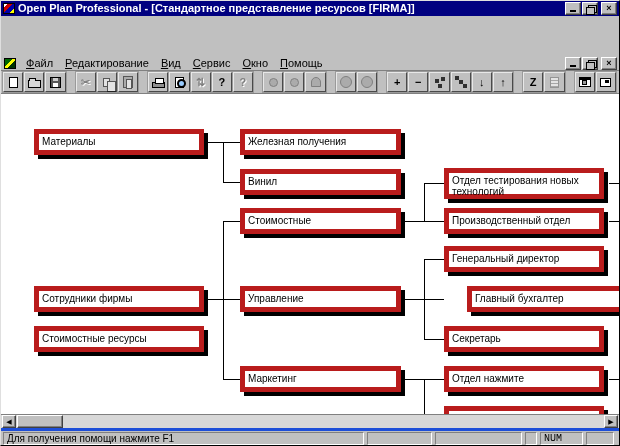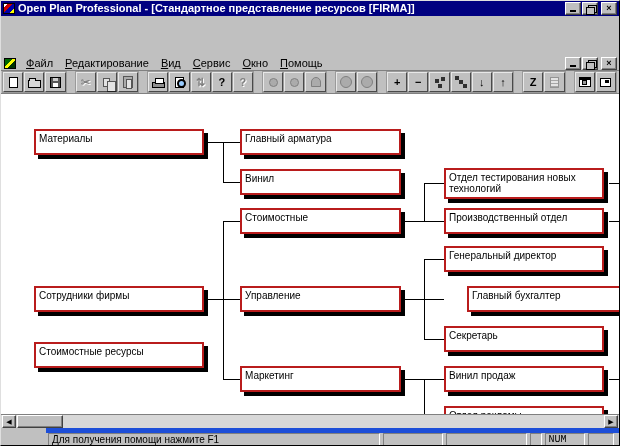--- a/index.html
+++ b/index.html
@@ -52,32 +52,32 @@
   .i-dots{width:4px;height:4px;background:#303030;box-shadow:6px -2px 0 #303030,3px 5px 0 #303030;margin:-3px 0 0 -4px;}
   .i-stairs{width:4px;height:4px;background:#303030;box-shadow:4px 4px 0 #303030,-4px -4px 0 #303030;}
   .i-notes{width:9px;height:11px;border:1px solid #707070;background:repeating-linear-gradient(#fff 0 2px,#909090 2px 3px);}
   .i-winfit{width:12px;height:10px;border:1px solid #000;background:#fff;}
   .i-winfit::before{content:"";position:absolute;top:0;left:0;right:0;height:2px;background:#000;}
   .i-winfit::after{content:"";position:absolute;bottom:1px;left:2px;width:3px;height:3px;background:#9a9a9a;border:1px solid #000;}
   .i-winmax{width:11px;height:9px;border:1px solid #000;background:#fff;}
   .i-winmax::after{content:"";position:absolute;top:1px;right:1px;width:4px;height:3px;background:#000;}
   
   .canvas{flex:1;background:#fff;position:relative;overflow:hidden;}
-  .node{position:absolute;background:#fff;border:2px solid #b91c1c;box-shadow:4px 4px 0 #000;
+  .node{position:absolute;background:#fff;border:5px solid #b91c1c;box-shadow:4px 4px 0 #000;
     font-size:10px;line-height:11px;padding:2px 3px;color:#000;}
   .line{position:absolute;background:#000;}
   
   .hscroll{height:14px;flex:0 0 14px;background:#d8d8d8;position:relative;border-top:1px solid #808080;}
   .sbtn{position:absolute;top:0;width:14px;height:13px;background:#c0c0c0;border:1px solid;border-color:#fff #404040 #404040 #fff;
     box-shadow:inset -1px -1px 0 #808080;display:flex;align-items:center;justify-content:center;font-size:7px;color:#000;}
   .sbtn.left{left:1px;}
   .sbtn.right{right:1px;}
   .sthumb{position:absolute;top:0;left:16px;width:46px;height:13px;background:#c0c0c0;border:1px solid;border-color:#fff #404040 #404040 #fff;box-shadow:inset -1px -1px 0 #808080;}
   
-  .statusbar{height:17px;flex:0 0 17px;display:flex;align-items:center;padding:1px 2px;border-top:5px solid #1d4ed8;margin-left:45px;}
+  .statusbar{height:17px;flex:0 0 17px;display:flex;padding:1px 2px;border-top:3px solid #1d4ed8;}
   .spanel{height:13px;border:1px solid;border-color:#808080 #fff #fff #808080;background:#c0c0c0;
     font-size:10px;line-height:11px;padding:0 3px;margin-right:3px;white-space:nowrap;overflow:hidden;color:#000;}
 </style>
 </head>
 <body>
 
 <div class="window">
 
   <div class="titlebar">
     <div class="appicon"></div>
@@ -216,33 +216,33 @@
       <div class="line" style="left: 423px; top: 165px; width: 20px; height: 1px;"></div>
       <div class="line" style="left: 423px; top: 245px; width: 20px; height: 1px;"></div>
       <div class="line" style="left: 400px; top: 285px; width: 43px; height: 1px;"></div>
       <div class="line" style="left: 423px; top: 285px; width: 1px; height: 40px;"></div>
       <div class="line" style="left: 423px; top: 325px; width: 20px; height: 1px;"></div>
       <div class="line" style="left: 608px; top: 89px; width: 12px; height: 1px;"></div>
       <div class="line" style="left: 608px; top: 127px; width: 12px; height: 1px;"></div>
       <div class="line" style="left: 608px; top: 285px; width: 12px; height: 1px;"></div>
       <div class="line" style="left: 608px; top: 325px; width: 12px; height: 1px;"></div>
       <div class="node" style="left: 33px; top: 35px; width: 170px; height: 26px;">Материалы</div>
-      <div class="node" style="left: 239px; top: 35px; width: 161px; height: 26px;">Главный арматура</div>
+      <div class="node" style="left: 239px; top: 35px; width: 161px; height: 26px;">Железная получения</div>
       <div class="node" style="left: 239px; top: 75px; width: 161px; height: 26px;">Винил</div>
       <div class="node" style="left: 239px; top: 114px; width: 161px; height: 26px;">Стоимостные</div>
       <div class="node" style="left: 239px; top: 192px; width: 161px; height: 26px;">Управление</div>
       <div class="node" style="left: 239px; top: 272px; width: 161px; height: 26px;">Маркетинг</div>
       <div class="node" style="left: 33px; top: 192px; width: 170px; height: 26px;">Сотрудники фирмы</div>
-      <div class="node" style="left: 33px; top: 248px; width: 170px; height: 26px;">Стоимостные ресурсы</div>
+      <div class="node" style="left: 33px; top: 232px; width: 170px; height: 26px;">Стоимостные ресурсы</div>
       <div class="node" style="left: 443px; top: 74px; width: 160px; height: 31px;">Отдел тестирования новых технологий</div>
       <div class="node" style="left: 443px; top: 114px; width: 160px; height: 26px;">Производственный отдел</div>
       <div class="node" style="left: 443px; top: 152px; width: 160px; height: 26px;">Генеральный директор</div>
       <div class="node" style="left: 466px; top: 192px; width: 160px; height: 26px;">Главный бухгалтер</div>
       <div class="node" style="left: 443px; top: 232px; width: 160px; height: 26px;">Секретарь</div>
-      <div class="node" style="left: 443px; top: 272px; width: 160px; height: 26px;">Винил продаж</div>
+      <div class="node" style="left: 443px; top: 272px; width: 160px; height: 26px;">Отдел нажмите</div>
       <div class="node" style="left: 443px; top: 312px; width: 160px; height: 26px;">Отдел рекламы</div>
     </div>
 
   <div class="hscroll">
     <div class="sbtn left">
         <span>◀</span>
       </div>
     <div class="sthumb"></div>
     <div class="sbtn right">
         <span>▶</span>

